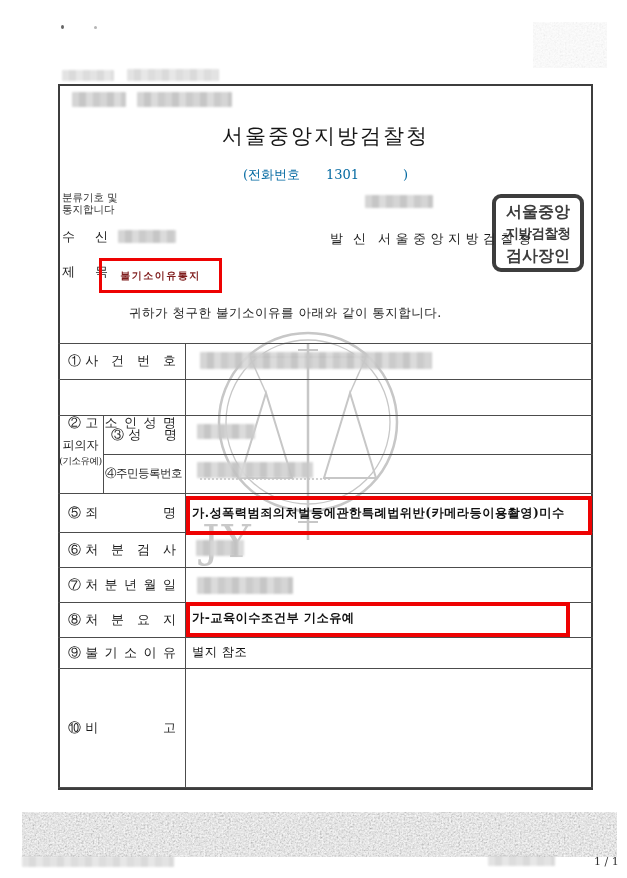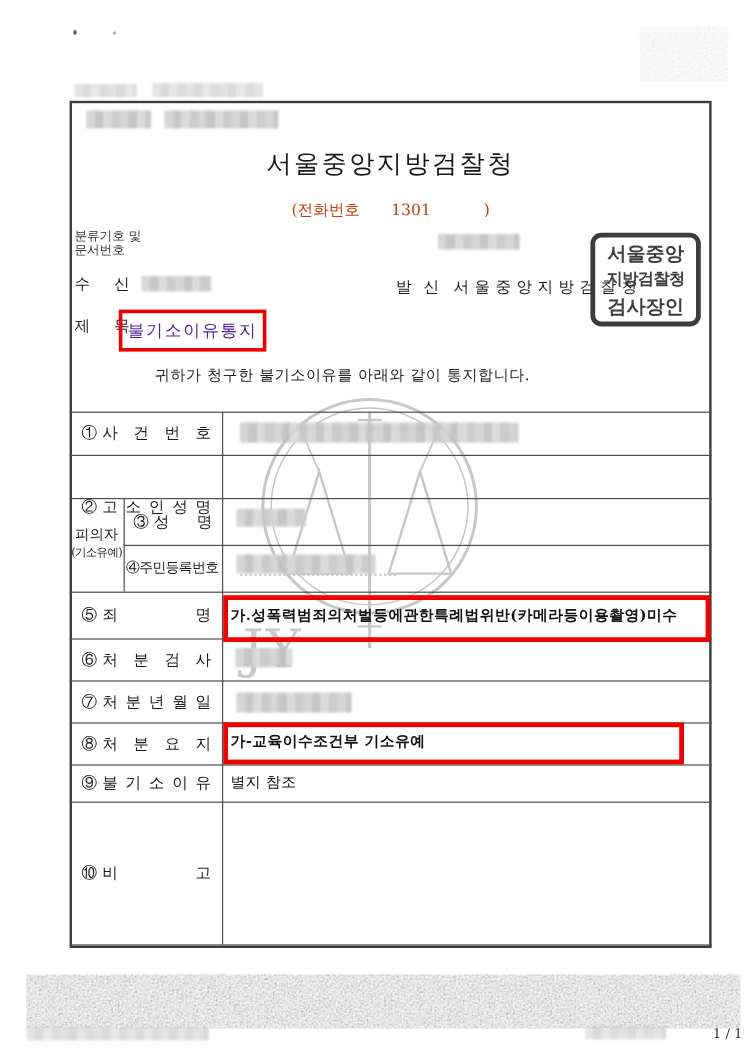--- a/index.html
+++ b/index.html
@@ -12,32 +12,32 @@
   
   .redact{
     background:repeating-linear-gradient(90deg,#d2d2d2 0 7px,#c2c2c2 7px 14px,#d8d8d8 14px 21px,#c7c7c7 21px 28px);
     filter:blur(1px);border-radius:1px;opacity:.92;
   }
   .redact-light{opacity:.6;}
   
   .doc-frame{border:2px solid #3d3d3d;background:transparent;}
   
   .title{width:535px;left:58px;top:122px;text-align:center;font-size:21px;letter-spacing:2px;color:#161616;z-index:2;}
-  .phone{width:535px;left:58px;top:166px;text-align:center;font-size:13px;color:#c2410c;z-index:2;}
+  .phone{width:535px;left:58px;top:166px;text-align:center;font-size:13px;color:#0369a1;z-index:2;}
   .phone .num{margin:0 0 0 26px;}
   .phone .close{margin-left:44px;}
   .docclass{left:62px;top:191px;font-size:10.5px;line-height:12px;color:#333;z-index:2;}
   .spread{display:flex;justify-content:space-between;align-items:center;z-index:2;}
   .hline{background:#4c4c4c;height:1px;z-index:2;}
   .vline{background:#4c4c4c;width:1px;z-index:2;}
   .lbl{font-size:13px;color:#1c1c1c;z-index:2;}
   .val-text{font-size:12.3px;letter-spacing:.4px;color:#111;font-weight:600;z-index:2;white-space:nowrap;}
   .red-box{border:4px solid #ee0202;z-index:3;background:transparent;}
   .subject-box{border:3px solid #ee0202;z-index:3;display:flex;align-items:center;justify-content:center;}
-  .subject-box span{font-size:14px;font-weight:400;letter-spacing:1.5px;color:#4c1d95;}
+  .subject-box span{font-size:10px;font-weight:700;letter-spacing:1.5px;color:#7f1d1d;}
   .sender{left:330px;top:230px;display:flex;align-items:center;z-index:2;font-size:13px;color:#1c1c1c;}
   .sender .s-lbl{width:36px;display:flex;justify-content:space-between;}
   .sender .s-val{margin-left:12px;letter-spacing:4.5px;white-space:nowrap;}
   
   .seal{
     left:492px;top:194px;width:92px;height:78px;box-sizing:border-box;
     border:4px solid #2f2f2f;border-radius:9px;z-index:3;
     display:flex;flex-direction:column;justify-content:center;text-align:center;
     color:#2f2f2f;font-weight:700;opacity:.93;background:transparent;
   }
@@ -82,21 +82,21 @@
 <div class="abs redact" style="left:137px;top:92px;width:95px;height:15px;"></div>
 
 <div class="abs title">서울중앙지방검찰청</div>
 
 <div class="abs phone">
   <span>(전화번호</span><span class="num">1301</span><span class="close">)</span>
 </div>
 
 <div class="abs docclass">
   <div>분류기호 및</div>
-  <div>문서번호</div>
+  <div>통지합니다</div>
 </div>
 <div class="abs redact" style="left:365px;top:195px;width:68px;height:13px;"></div>
 
 <div class="abs spread lbl" style="left:62px;top:229px;width:46px;height:16px;">
     <span>수</span>
     <span>신</span>
   </div>
 <div class="abs redact" style="left:118px;top:230px;width:58px;height:13px;"></div>
 
 <div class="abs sender">

